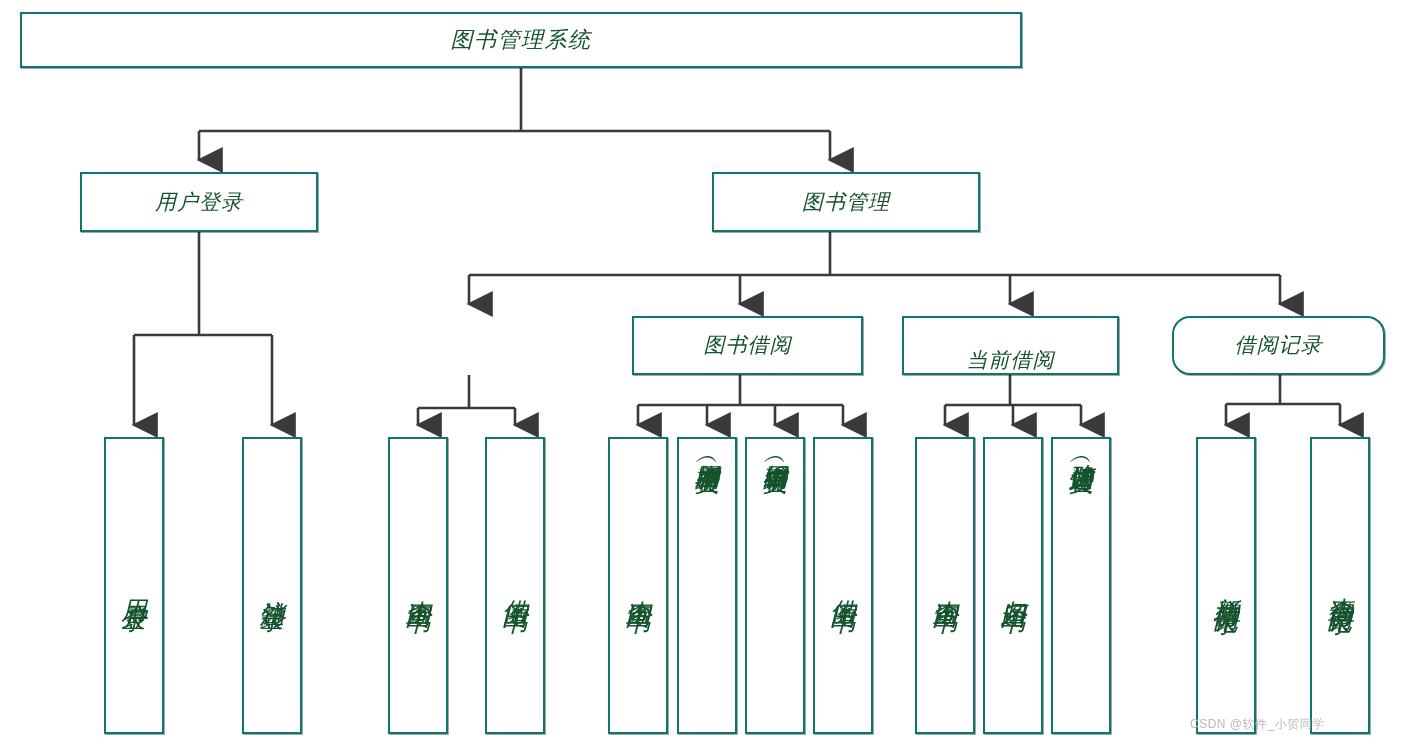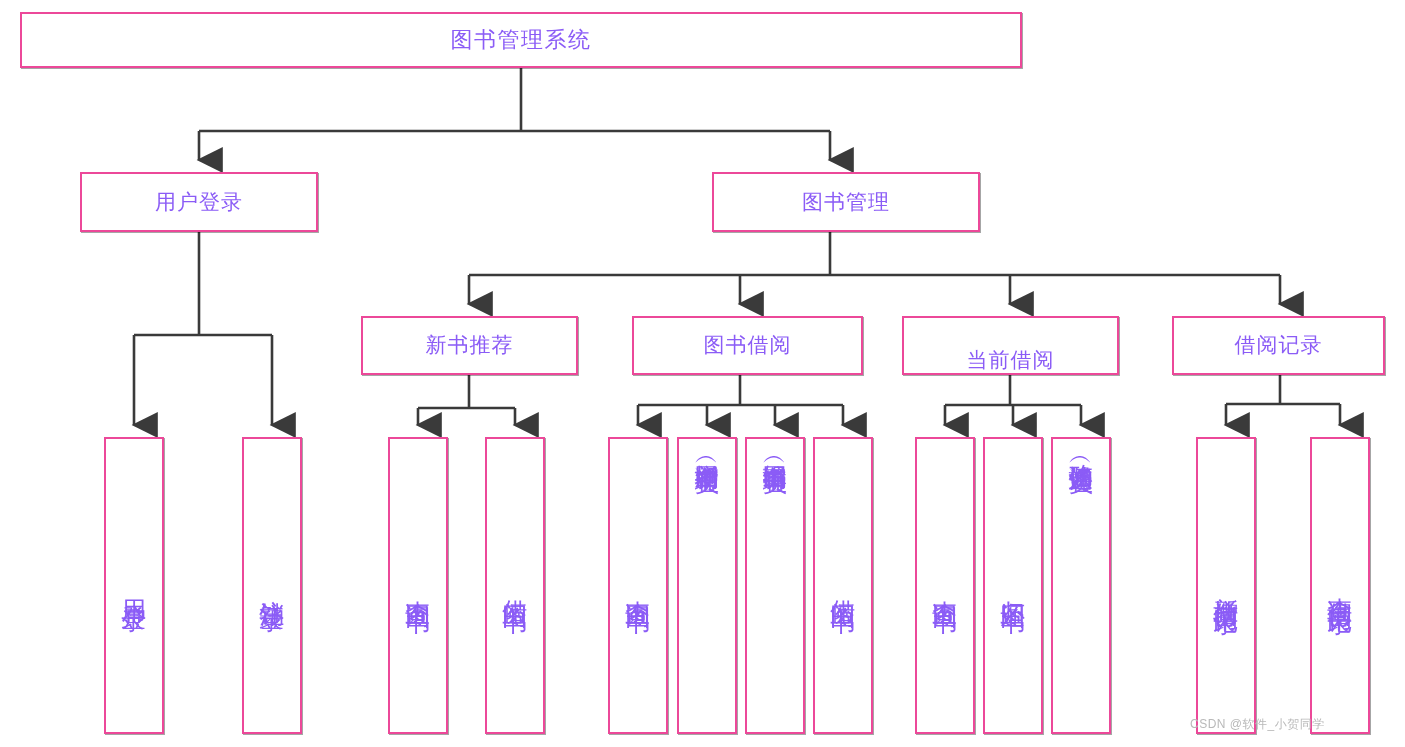--- a/index.html
+++ b/index.html
@@ -22,26 +22,27 @@
     left: 0;
     top: 0;
     width: 1405px;
     height: 747px;
     pointer-events: none;
   }
   .node {
     position: absolute;
     box-sizing: border-box;
     background: #ffffff;
-    border: 2px solid #ec4899;
+    border: 2px solid #0f766e;
     display: flex;
     align-items: center;
     justify-content: center;
-    color: #8b5cf6;
+    color: #14532d;
     box-shadow: 1px 1px 0 rgba(0,0,0,0.35);
+    font-style: italic;
   }
   .node .label {
     display: block;
     text-align: center;
     line-height: 1.18;
     white-space: nowrap;
   }
   
   .node.horiz .label {
     font-size: 21px;
@@ -141,30 +142,27 @@
     <span class="label">图书管理系统</span>
   </div>
 
   <div class="node horiz" style="left:80px; top:172px; width:238px; height:60px;">
     <span class="label">用户登录</span>
   </div>
   <div class="node horiz" style="left:712px; top:172px; width:268px; height:60px;">
     <span class="label">图书管理</span>
   </div>
 
-  <div class="node horiz" style="left:361px; top:316px; width:217px; height:59px;">
-    <span class="label">新书推荐</span>
-  </div>
   <div class="node horiz" style="left:632px; top:316px; width:231px; height:59px;">
     <span class="label">图书借阅</span>
   </div>
   <div class="node horiz" style="left:902px; top:316px; width:217px; height:59px;align-items:flex-end;">
     <span class="label">当前借阅</span>
   </div>
-  <div class="node horiz" style="left:1172px; top:316px; width:213px; height:59px;">
+  <div class="node horiz" style="left:1172px; top:316px; width:213px; height:59px;border-radius:18px;">
     <span class="label">借阅记录</span>
   </div>
 
   <div class="node vert center" style="left:104px; top:437px; width:60px; height:297px;">
     <span class="label">用户登录</span>
   </div>
   <div class="node vert center" style="left:242px; top:437px; width:60px; height:297px;">
     <span class="label">注销登录</span>
   </div>
 

